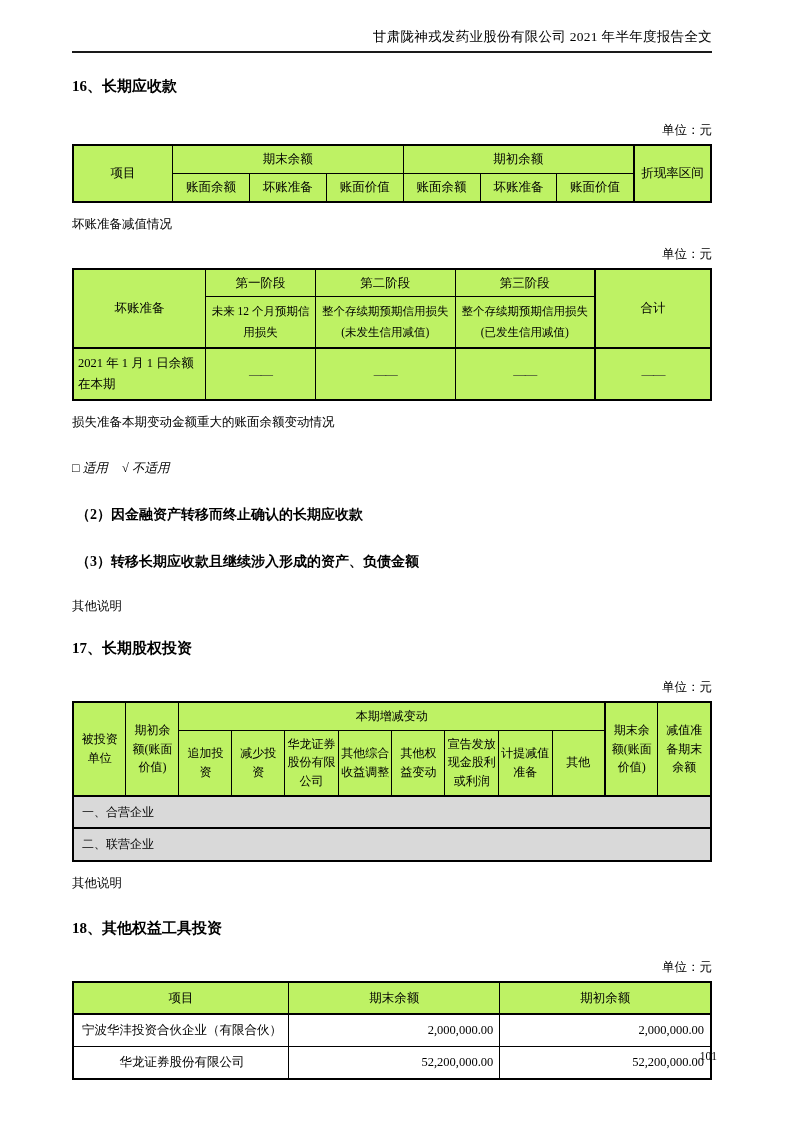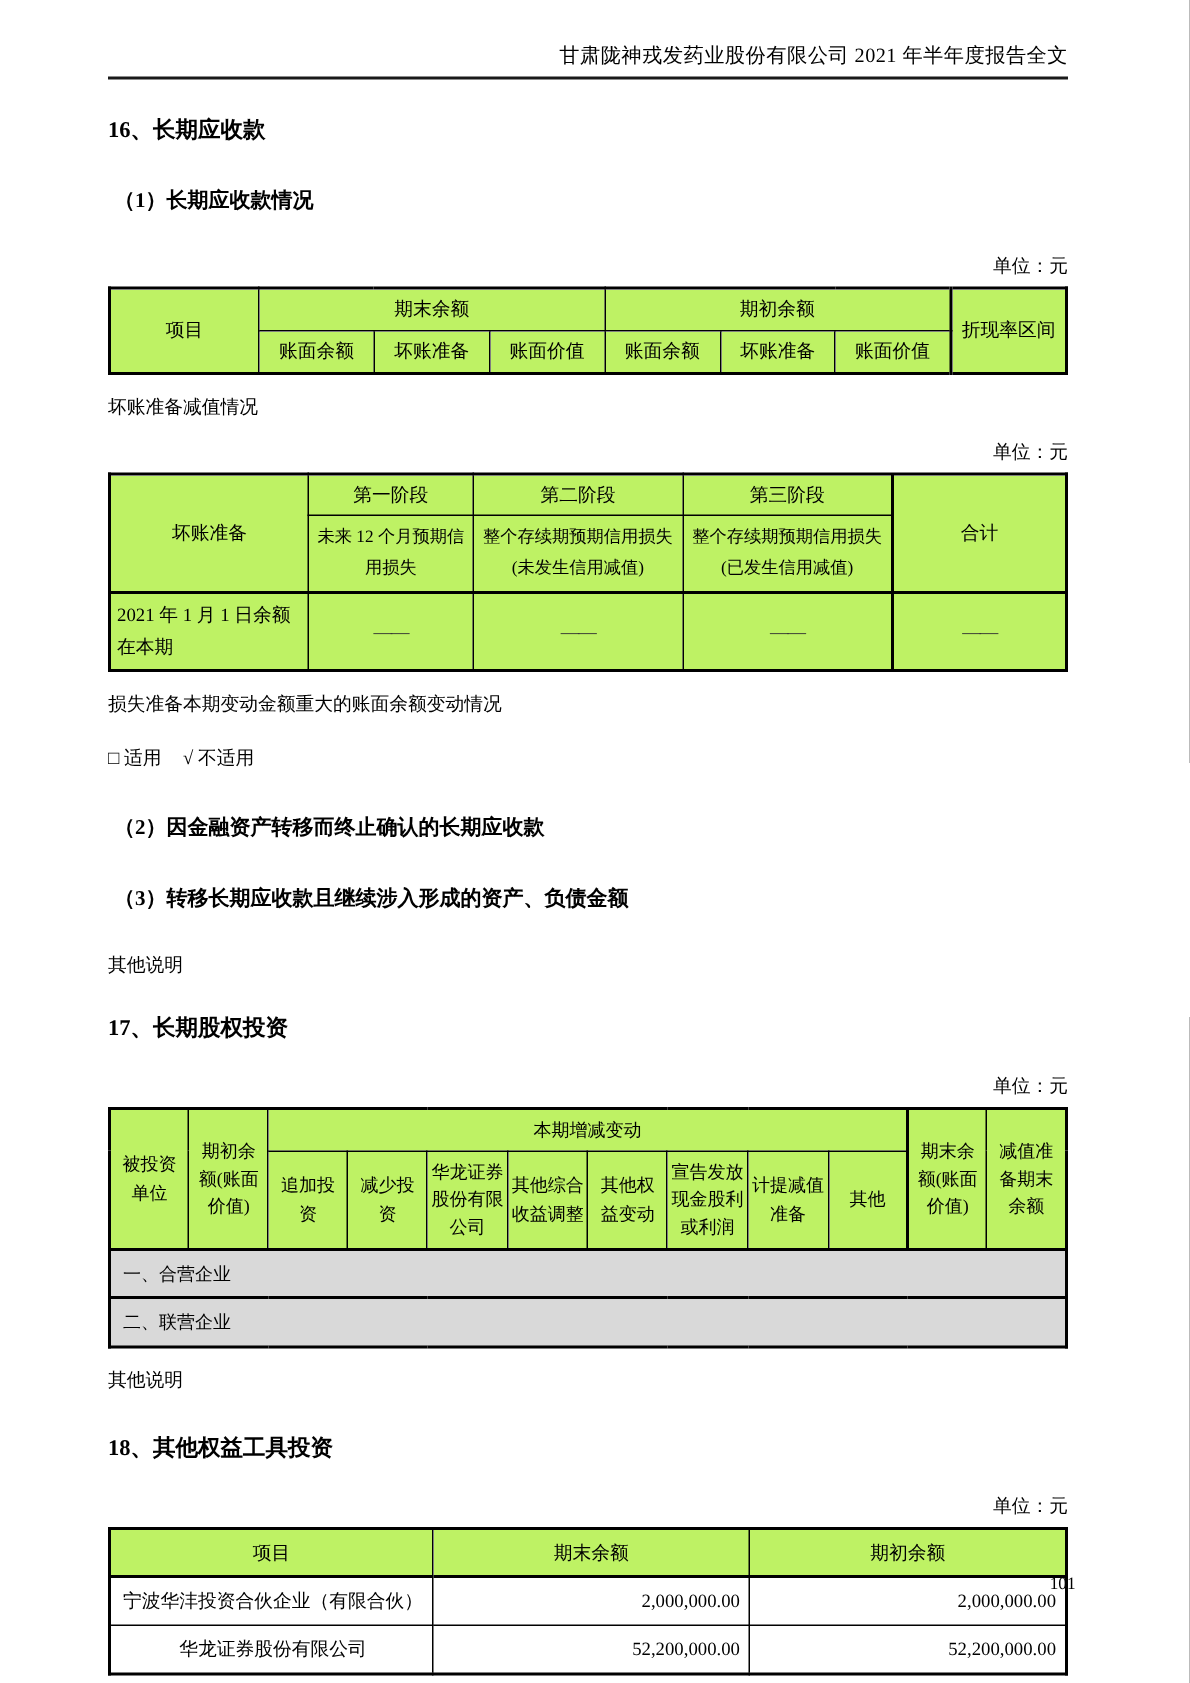--- a/index.html
+++ b/index.html
@@ -14,21 +14,21 @@
     text-align:right; font-size:13.5px; letter-spacing:.3px;
     padding-bottom:5px; border-bottom:2.5px solid #1a1a1a;
   }
   .sec-title { font-size:15px; font-weight:bold; margin:24px 0 0 0; }
   .sub-title { font-size:14px; font-weight:bold; margin:29px 0 0 4px; }
   .note { font-size:12.5px; margin:13px 0 0 0; }
   .unit { font-size:12.5px; text-align:right; margin:0 0 5px 0; }
   .u1 { margin-top:26px; }
   .u2 { margin-top:13px; }
   .u3 { margin-top:21px; }
-  .applicable { font-size:12.5px; margin:19px 0 0 0; }
+  .applicable { font-size:12.5px; margin:29px 0 0 0;font-style:italic; }
   .applicable .gap { display:inline-block; width:8px; }
 
   table { width:100%; border-collapse:collapse; table-layout:fixed;
           border:2px solid #000; }
   th,td { border:1px solid #000; font-weight:normal; font-size:12.5px;
           padding:4px 4px; text-align:center; vertical-align:middle;
           line-height:1.5; overflow:hidden; }
   .hd { background:#bef264; }
   .bl2 { border-left-width:2px; }
   .bt2 { border-top-width:2px; }
@@ -51,21 +51,20 @@
 </head>
 <body>
 
 <div class="page">
 
   <div class="doc-header">
     <span>甘肃陇神戎发药业股份有限公司 2021 年半年度报告全文</span>
   </div>
 
   <div class="sec-title">16、长期应收款</div>
-  <div class="sub-title">（1）长期应收款情况</div>
 
   <div class="unit u1">单位：元</div>
 
   <table class="t1">
     <colgroup>
       <col style="width:15.6%">
         <col style="width:12.05%">
         <col style="width:12.05%">
       <col style="width:12.05%">
         <col style="width:12.05%">

